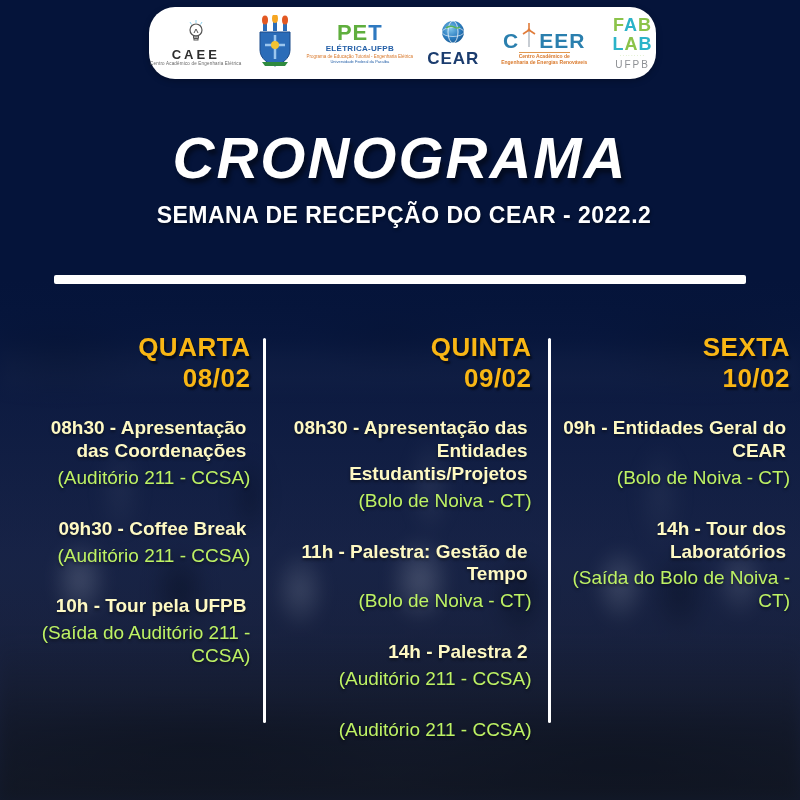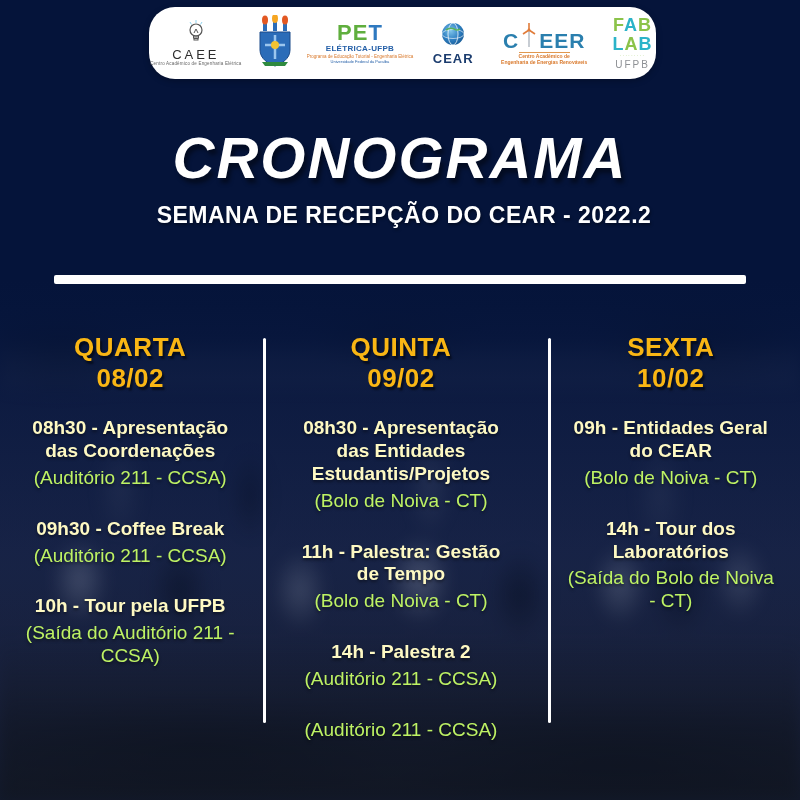--- a/index.html
+++ b/index.html
@@ -49,27 +49,27 @@
   }
   
   .logo-band{
     position:absolute;left:149px;top:7px;width:507px;height:72px;
     background:#fff;border-radius:26px;
     display:flex;align-items:center;justify-content:center;gap:14px;
     box-shadow:0 2px 6px rgba(0,0,0,0.25);
   }
   .logo{display:flex;flex-direction:column;align-items:center;justify-content:center;line-height:1;}
   .logo .tiny{font-size:4.5px;color:#666;letter-spacing:.2px;white-space:nowrap;margin-top:1px;}
-  .caee-title{font-size:13px;font-weight:normal;color:#2d2d2d;letter-spacing:3px;margin-top:1px;}
+  .caee-title{font-size:13px;font-weight:bold;color:#2d2d2d;letter-spacing:3px;margin-top:1px;}
   .pet-title{font-size:22px;font-weight:bold;letter-spacing:1px;}
   .pet-pe{color:#5fae3d;} .pet-t{color:#2e79c0;}
   .pet-sub{font-size:8px;font-weight:bold;color:#2560a8;margin-top:1px;letter-spacing:.3px;}
   .pet-tag1{font-size:4.5px;color:#d9782a;margin-top:2px;white-space:nowrap;}
   .pet-tag2{font-size:4px;color:#2560a8;margin-top:1px;white-space:nowrap;}
-  .cear-title{font-size:13px;font-weight:bold;color:#1b3c6e;letter-spacing:1px;margin-top:2px;}
+  .cear-title{font-size:17px;font-weight:bold;color:#1b3c6e;letter-spacing:1px;margin-top:2px;}
   .caeer-row{display:flex;align-items:flex-end;}
   .caeer-letter{font-size:21px;font-weight:bold;color:#2a7fae;letter-spacing:1px;}
   .caeer-tag{font-size:5px;color:#d9782a;font-weight:bold;white-space:nowrap;margin-top:1px;border-top:1px solid #e0984f;padding-top:1px;}
   .fab-row{font-size:18px;font-weight:bold;letter-spacing:1px;line-height:1.05;}
   .fab-g{color:#8bc34a;} .fab-b{color:#2bb3c8;}
   .fab-dots{font-size:4px;color:#8bc34a;letter-spacing:1.5px;margin-top:1px;}
   .fab-org{font-size:10px;color:#8d9094;letter-spacing:2px;margin-top:2px;}
   
   .title{
     position:absolute;left:0;top:124px;width:800px;text-align:center;
@@ -81,21 +81,21 @@
     position:absolute;left:0;top:198px;width:800px;text-align:center;
     font-size:23px;font-weight:bold;letter-spacing:.5px;color:#fff;margin:4px;
     text-shadow:1px 2px 3px rgba(0,0,0,0.4);
   }
   .rule{
     position:absolute;left:54px;top:275px;width:692px;height:9px;
     background:#fff;border-radius:2px;
   }
   
   .columns{position:absolute;left:0;top:332px;width:800px;display:flex;}
-  .col{box-sizing:border-box;text-align:center;padding:0 24px;}
+  .col{box-sizing:border-box;text-align:right;padding:0 10px;}
   .col1{width:264px;} .col2{width:285px;} .col3{width:262px;}
   .day-head{
     color:#F9B614;font-size:26px;font-weight:bold;line-height:1.18;letter-spacing:.5px;
     text-shadow:2px 3px 2px rgba(0,0,0,0.55);margin-bottom:24px;
   }
   .event{margin-bottom:28px;}
   .event .ev-title{
     margin:4px;color:#fef9c3;font-size:19px;font-weight:bold;line-height:1.2;
     text-shadow:0 2px 3px rgba(0,0,0,0.45);
   }

